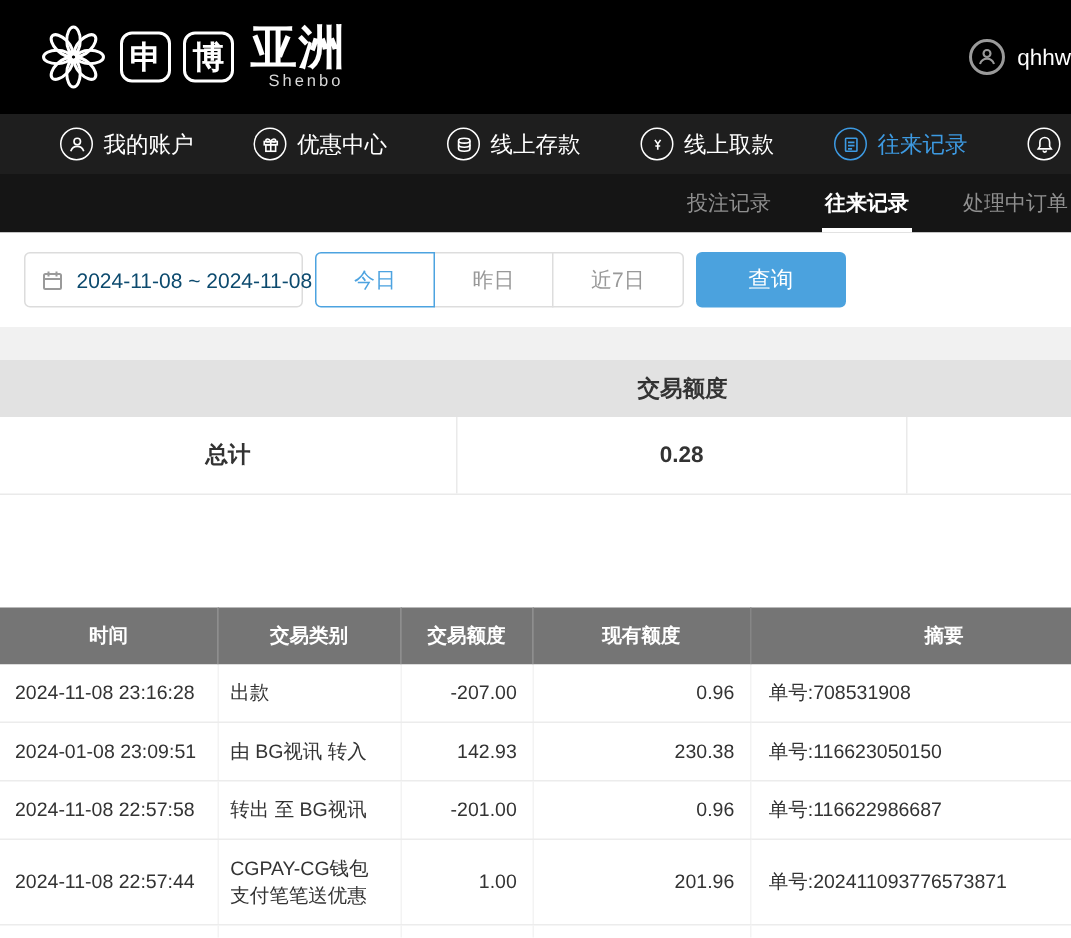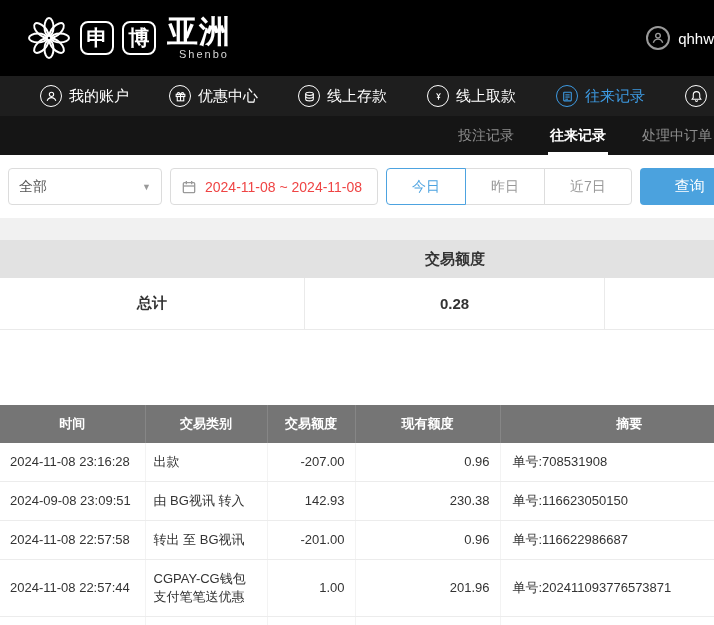--- a/index.html
+++ b/index.html
@@ -26,21 +26,21 @@
 
   
   .sub-nav { height:39px; background:#151515; display:flex; justify-content:flex-end; gap:32px; }
   .subnav-item { display:flex; align-items:center; color:#8f8f8f; font-size:14px; padding:3px 2px 0 2px; border-bottom:3px solid transparent; cursor:pointer; white-space:nowrap; }
   .subnav-item.active { color:#fff; font-weight:bold; border-bottom-color:#fff; }
 
   
   .filter-bar { background:#fff; padding:13px 8px; display:flex; align-items:center; }
   .select-box { width:154px; height:37px; border:1px solid #dcdcdc; border-radius:4px; display:flex; align-items:center; justify-content:space-between; padding:0 10px; font-size:14px; color:#555; cursor:pointer; flex:0 0 auto; }
   .chev { font-size:9px; color:#999; }
-  .date-box { width:208px; height:37px; border:1px solid #dcdcdc; border-radius:4px; display:flex; align-items:center; gap:8px; padding:0 10px; font-size:14px; color:#ef4444; margin-left:8px; cursor:pointer; flex:0 0 auto; white-space:nowrap;text-align:center; }
+  .date-box { width:186px; height:37px; border:1px solid #dcdcdc; border-radius:4px; display:flex; align-items:center; gap:8px; padding:0 10px; font-size:14px; color:#0c4a6e; margin-left:8px; cursor:pointer; flex:0 0 auto; white-space:nowrap;text-align:center; }
   .date-box svg { width:16px; height:16px; flex:0 0 auto; }
   .btn-group { display:flex; margin-left:8px; flex:0 0 auto;border-radius:14px; }
   .range-btn { height:37px; padding:0 25px; background:#fff; border:1px solid #ddd; color:#999; font-size:14px; font-family:inherit; cursor:pointer; white-space:nowrap; }
   .range-btn + .range-btn { margin-left:-1px; }
   .range-btn:first-child { border-radius:4px 0 0 4px; }
   .range-btn:last-child { border-radius:0 4px 4px 0; }
   .range-btn.active { border-color:#4da3e0; color:#4da3e0; position:relative; z-index:1; }
   .query-btn { height:37px; width:100px; margin-left:8px; background:#4ba2de; border:none; border-radius:4px; color:#fff; font-size:15px; font-family:inherit; cursor:pointer; flex:0 0 auto; }
 
   .spacer { height:22px; background:#f1f1f1; }
@@ -183,24 +183,20 @@
   </div>
   <div class="subnav-item active">
     <span>往来记录</span>
   </div>
   <div class="subnav-item">
     <span>处理中订单</span>
   </div>
 </div>
 
 <div class="filter-bar">
-  <div class="select-box">
-    <span>全部</span>
-    <span class="chev">▼</span>
-  </div>
   <div class="date-box">
     <svg viewBox="0 0 24 24">
         <g fill="none" stroke="#9a9a9a" stroke-width="2">
           <rect x="3.5" y="5.5" width="17" height="15" rx="1.5"></rect>
           <line x1="8" y1="3" x2="8" y2="8"></line>
           <line x1="16" y1="3" x2="16" y2="8"></line>
           <line x1="3.5" y1="10.5" x2="20.5" y2="10.5"></line>
         </g>
       </svg>
     <span>2024-11-08 ~ 2024-11-08</span>
@@ -249,21 +245,21 @@
   </thead>
   <tbody>
     <tr>
       <td class="c-time">2024-11-08 23:16:28</td>
       <td class="c-type">出款</td>
       <td class="c-amount">-207.00</td>
       <td class="c-balance">0.96</td>
       <td class="c-summary">单号:708531908</td>
     </tr>
     <tr>
-      <td class="c-time">2024-09-08 23:09:51</td>
+      <td class="c-time">2024-01-08 23:09:51</td>
       <td class="c-type">由 BG视讯 转入</td>
       <td class="c-amount">142.93</td>
       <td class="c-balance">230.38</td>
       <td class="c-summary">单号:116623050150</td>
     </tr>
     <tr>
       <td class="c-time">2024-11-08 22:57:58</td>
       <td class="c-type">转出 至 BG视讯</td>
       <td class="c-amount">-201.00</td>
       <td class="c-balance">0.96</td>

